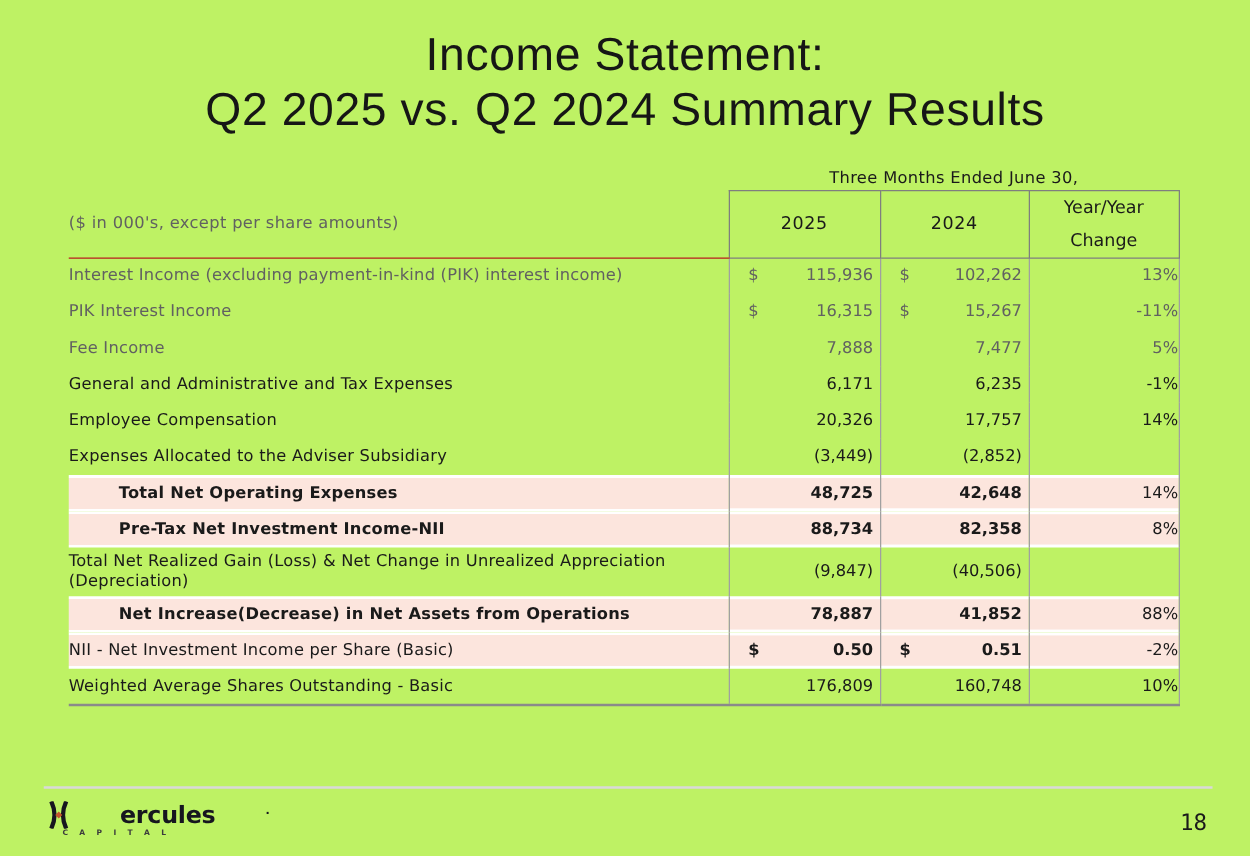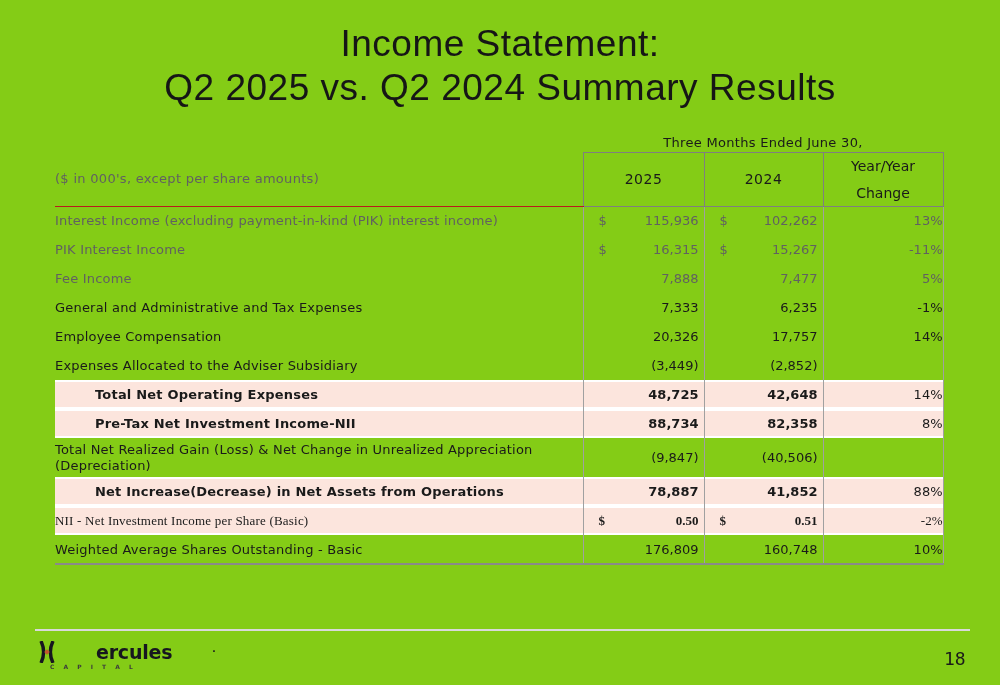--- a/index.html
+++ b/index.html
@@ -1,17 +1,17 @@
 <!DOCTYPE html>
 <html><head>
 <meta charset="utf-8">
 <style>
   html,body{margin:0;padding:0;background:#e8e8e8;}
   .slide{
-    position:relative;width:1000px;height:685px;background:#84cc16;
+    position:relative;width:1000px;height:685px;background:#bef264;
     font-family:"DejaVu Sans","Liberation Sans",sans-serif;color:#1a1a1a;
     overflow:hidden;margin:0 auto;
   }
   
   .title{
     position:absolute;top:22px;left:0;width:100%;text-align:center;
     font-family:"Liberation Sans",sans-serif;font-size:37px;line-height:44px;
     font-weight:400;letter-spacing:.5px;color:#161616;
   }
   
@@ -50,21 +50,20 @@
 
   .hl td{
     background:linear-gradient(#ffffff 0,#ffffff 2px,#fce5dd 2px,
       #fce5dd calc(100% - 2px),#ffffff calc(100% - 2px));
   }
   .hl .lbl{font-weight:700;padding-left:40px;}
   .hl .cur,.hl .val{font-weight:700;}
   .hlp td{
     background:linear-gradient(#ffffff 0,#ffffff 2px,#fce5dd 2px,
       #fce5dd calc(100% - 2px),#ffffff calc(100% - 2px));
-    font-family:Liberation Serif, serif;
   }
   .hlp .cur,.hlp .val{font-weight:700;}
   .hl .chg,.hlp .chg{font-weight:400;}
 
   .two-line td{height:39px;}
   .two-line .lbl{line-height:16px;padding-top:2px;padding-bottom:2px;}
 
   .last-row td{border-bottom:2px solid #8a8a8a;}
 
   
@@ -156,21 +155,21 @@
               <span class="val">7,477</span>
             </div>
           </td>
         <td class="chg">5%</td>
       </tr>
       <tr>
         <td class="lbl">General and Administrative and Tax Expenses</td>
         <td class="m">
             <div class="mrow">
               <span class="cur"></span>
-              <span class="val">7,333</span>
+              <span class="val">6,171</span>
             </div>
           </td>
         <td class="m">
             <div class="mrow">
               <span class="cur"></span>
               <span class="val">6,235</span>
             </div>
           </td>
         <td class="chg">-1%</td>
       </tr>

